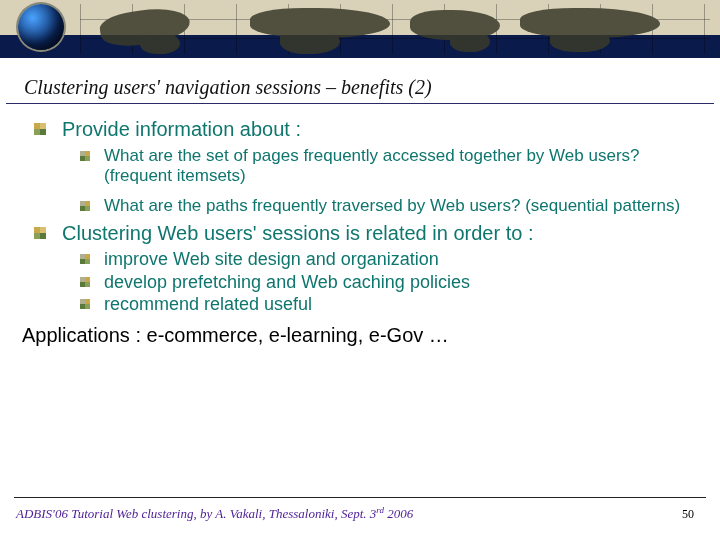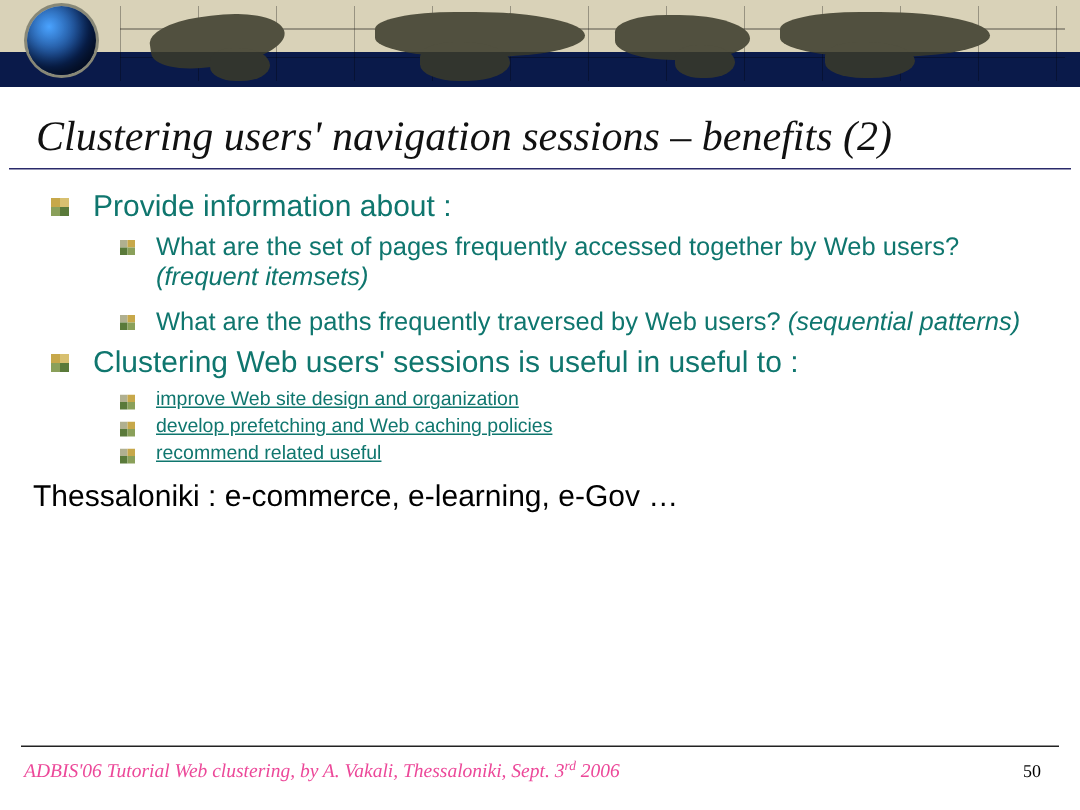--- a/index.html
+++ b/index.html
@@ -37,61 +37,61 @@
       linear-gradient(to bottom, transparent 0 15px, rgba(0,0,0,.35) 15px 16px, transparent 16px 34px, rgba(0,0,0,.35) 34px 35px, transparent 35px 100%);
   }
   .landmass {
     position: absolute;
     background: #3a3a2a;
     border-radius: 40% 55% 50% 45%;
   }
   .slide-title {
     font-family: "Times New Roman", serif;
     font-style: italic;
-    font-size: 28px;
+    font-size: 20px;
     color: #111;
     padding: 18px 18px 4px 18px;
     border-bottom: 1px solid #2a2a6a;
     margin: 0 6px;
   }
   .content {
     padding: 8px 22px 0 22px;
     font-size: 18px;
     color: #0f766e;
     line-height: 1.18;
   }
   .lvl1 { display: flex; margin: 6px 0 4px 12px; font-size: 20px; }
   .lvl2 { display: flex; margin: 4px 0 4px 58px; font-size: 17px; }
-  .lvl2b { display: flex; margin: 1px 0 1px 58px; font-size: 13px; text-decoration: underline; }
+  .lvl2b { display: flex; margin: 1px 0 1px 58px; font-size: 18px; }
   .bullet1 {
     flex: 0 0 18px; height: 14px; margin-top: 5px; margin-right: 10px;
     display: inline-block;
   }
   .bullet1 svg { width: 14px; height: 14px; display:block; }
   .bullet2 {
     flex: 0 0 14px; height: 12px; margin-top: 5px; margin-right: 10px;
   }
   .bullet2 svg { width: 11px; height: 11px; display:block; }
-  .em { font-style: italic; }
+  .em { }
   .apps {
     padding: 8px 22px 0 22px;
     font-size: 20px;
   }
   .footer-rule {
     position: absolute;
     left: 14px; right: 14px; bottom: 42px;
     border-top: 1px solid #222;
   }
   .footer-left {
     position: absolute;
     left: 16px; bottom: 18px;
     font-family: "Times New Roman", serif;
     font-style: italic;
     font-size: 13px;
-    color: #ec4899;
+    color: #4c1d95;
   }
   .footer-left sup { font-size: 9px; }
   .page-num {
     position: absolute;
     right: 26px; bottom: 18px;
     font-family: "Times New Roman", serif;
     font-size: 12px;
   }
 </style>
 </head>
@@ -160,21 +160,21 @@
       </span>
     <span><span>What are the paths frequently traversed by Web users? </span><span class="em">(sequential patterns)</span></span>
   </div>
 
   <div class="lvl1">
     <span class="bullet1">
         <svg>
           <use href="#b1"></use>
         </svg>
       </span>
-    <span>Clustering Web users' sessions is useful in useful to :</span>
+    <span>Clustering Web users' sessions is related in order to :</span>
   </div>
 
   <div class="lvl2b">
     <span class="bullet2">
         <svg>
           <use href="#b2"></use>
         </svg>
       </span>
     <span>improve Web site design and organization</span>
   </div>
@@ -189,19 +189,19 @@
   <div class="lvl2b">
     <span class="bullet2">
         <svg>
           <use href="#b2"></use>
         </svg>
       </span>
     <span>recommend related useful</span>
   </div>
 </div>
 
-<div class="apps">Thessaloniki : e-commerce, e-learning, e-Gov …</div>
+<div class="apps">Applications : e-commerce, e-learning, e-Gov …</div>
 
 <div class="footer-rule"></div>
 <div class="footer-left">
   <span>ADBIS'06 Tutorial Web clustering, by A. Vakali, Thessaloniki, Sept. 3</span><sup>rd</sup><span> 2006</span>
 </div>
 <div class="page-num">50</div>
 
 </body></html>

